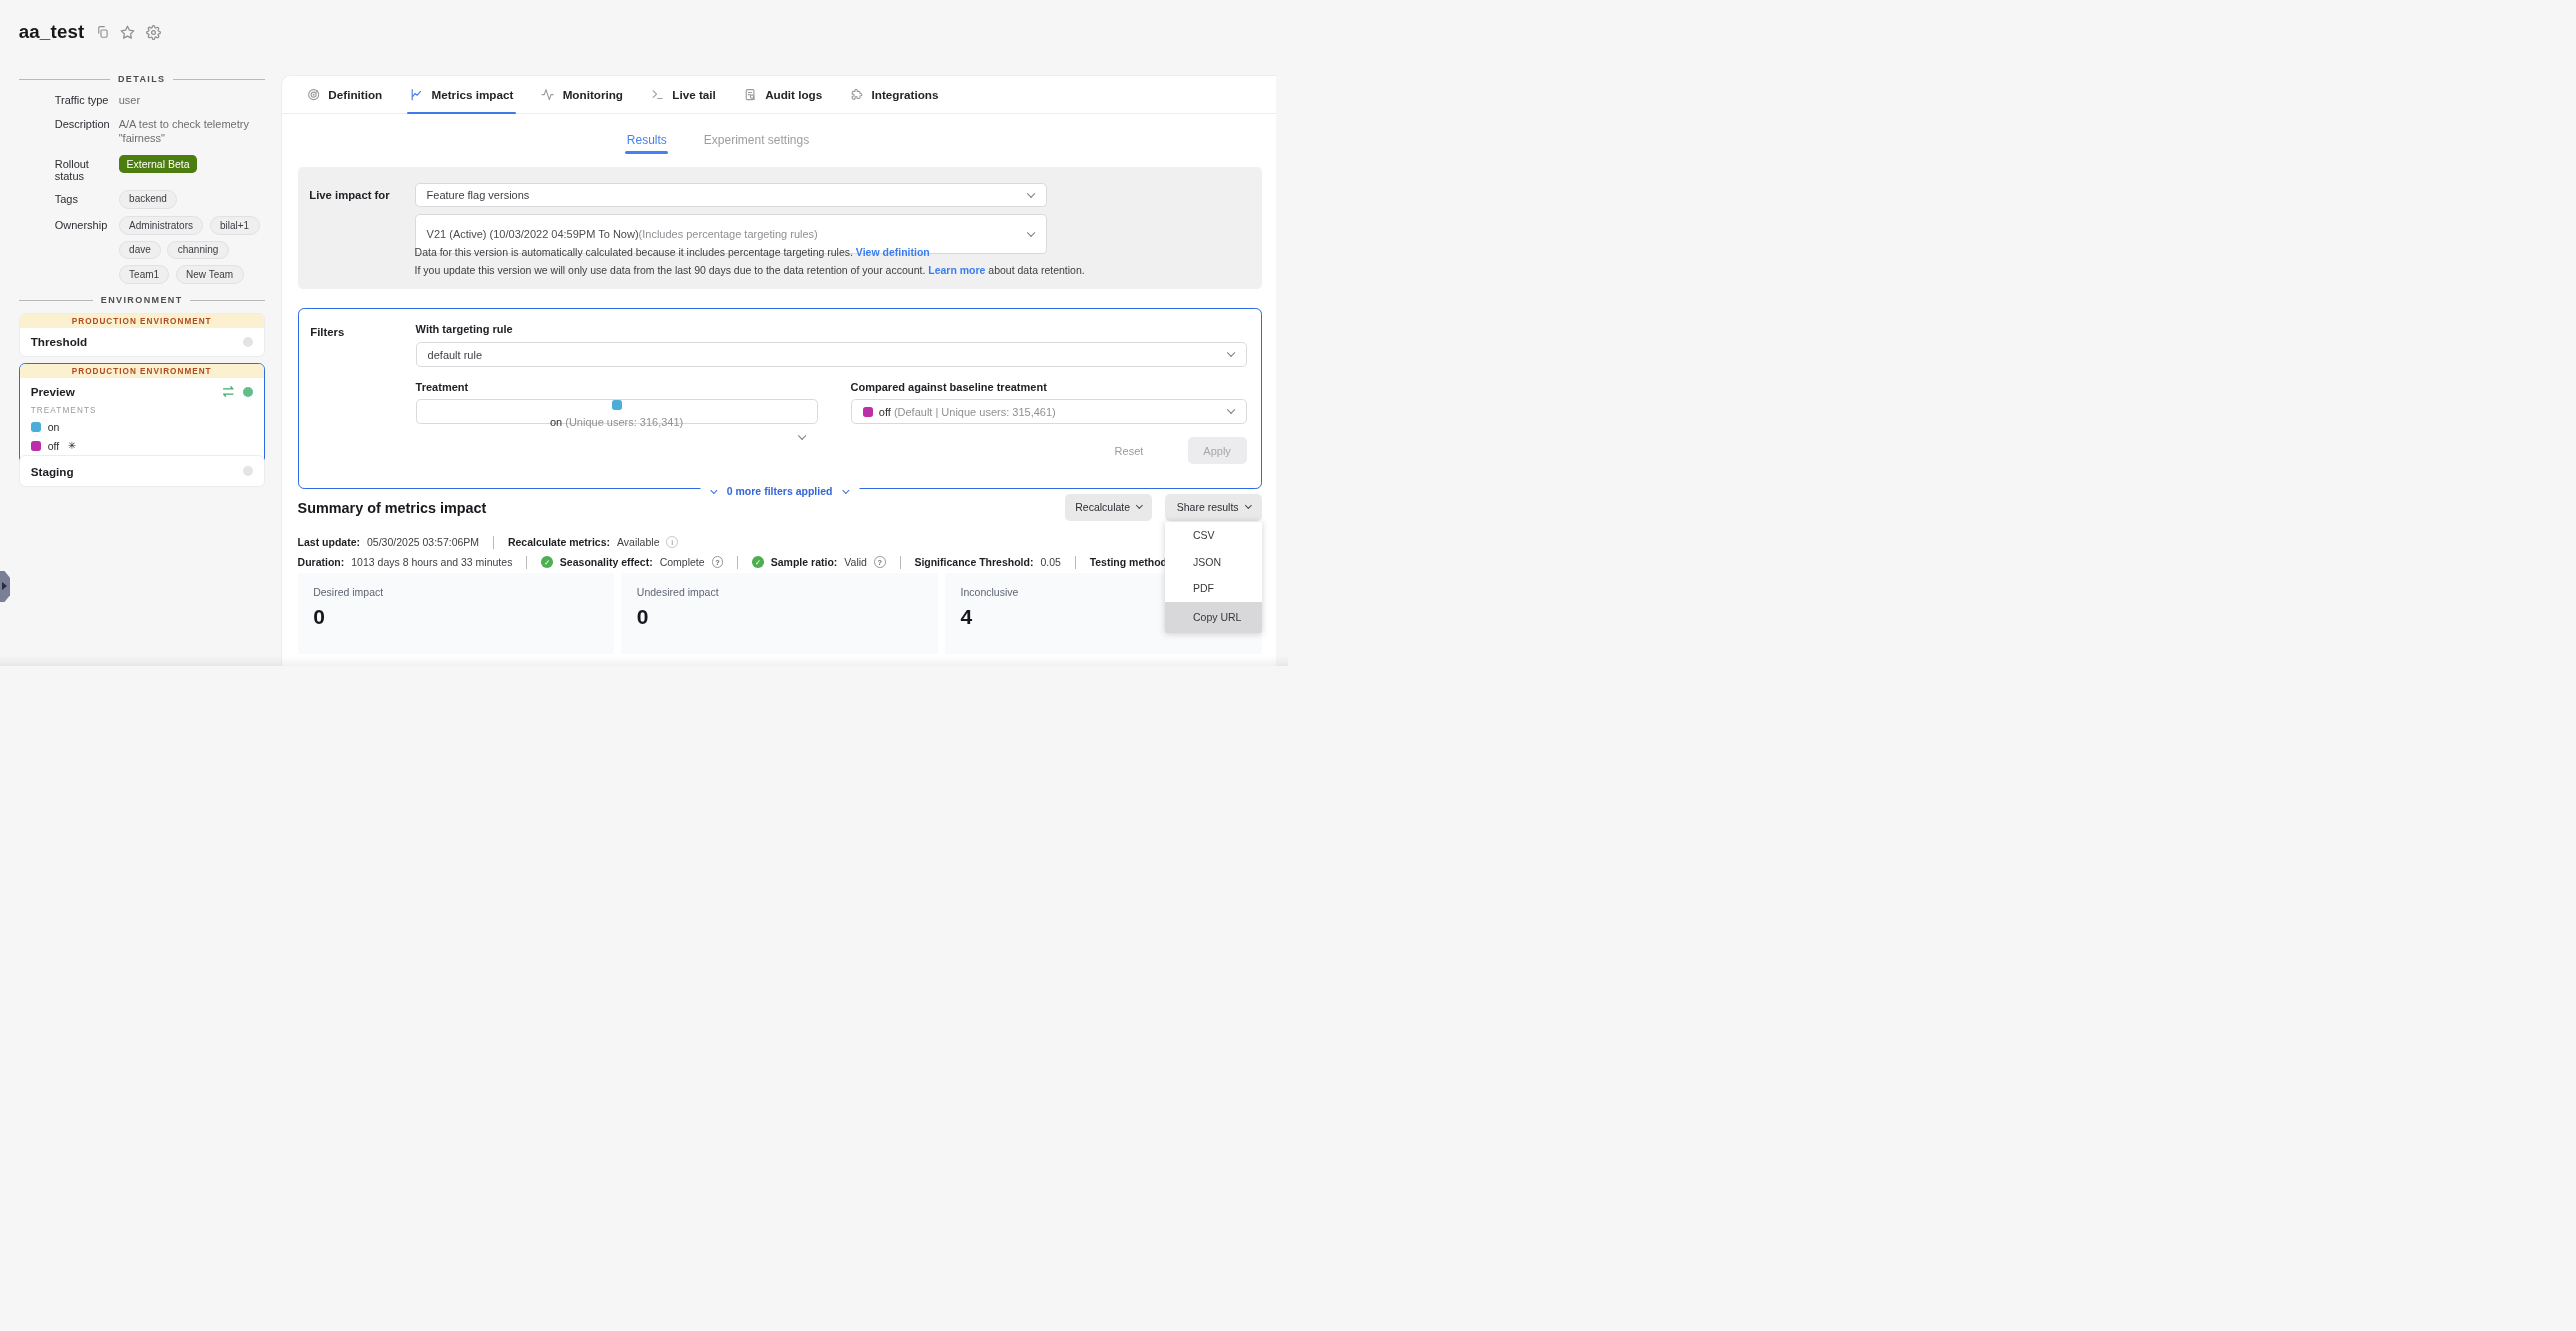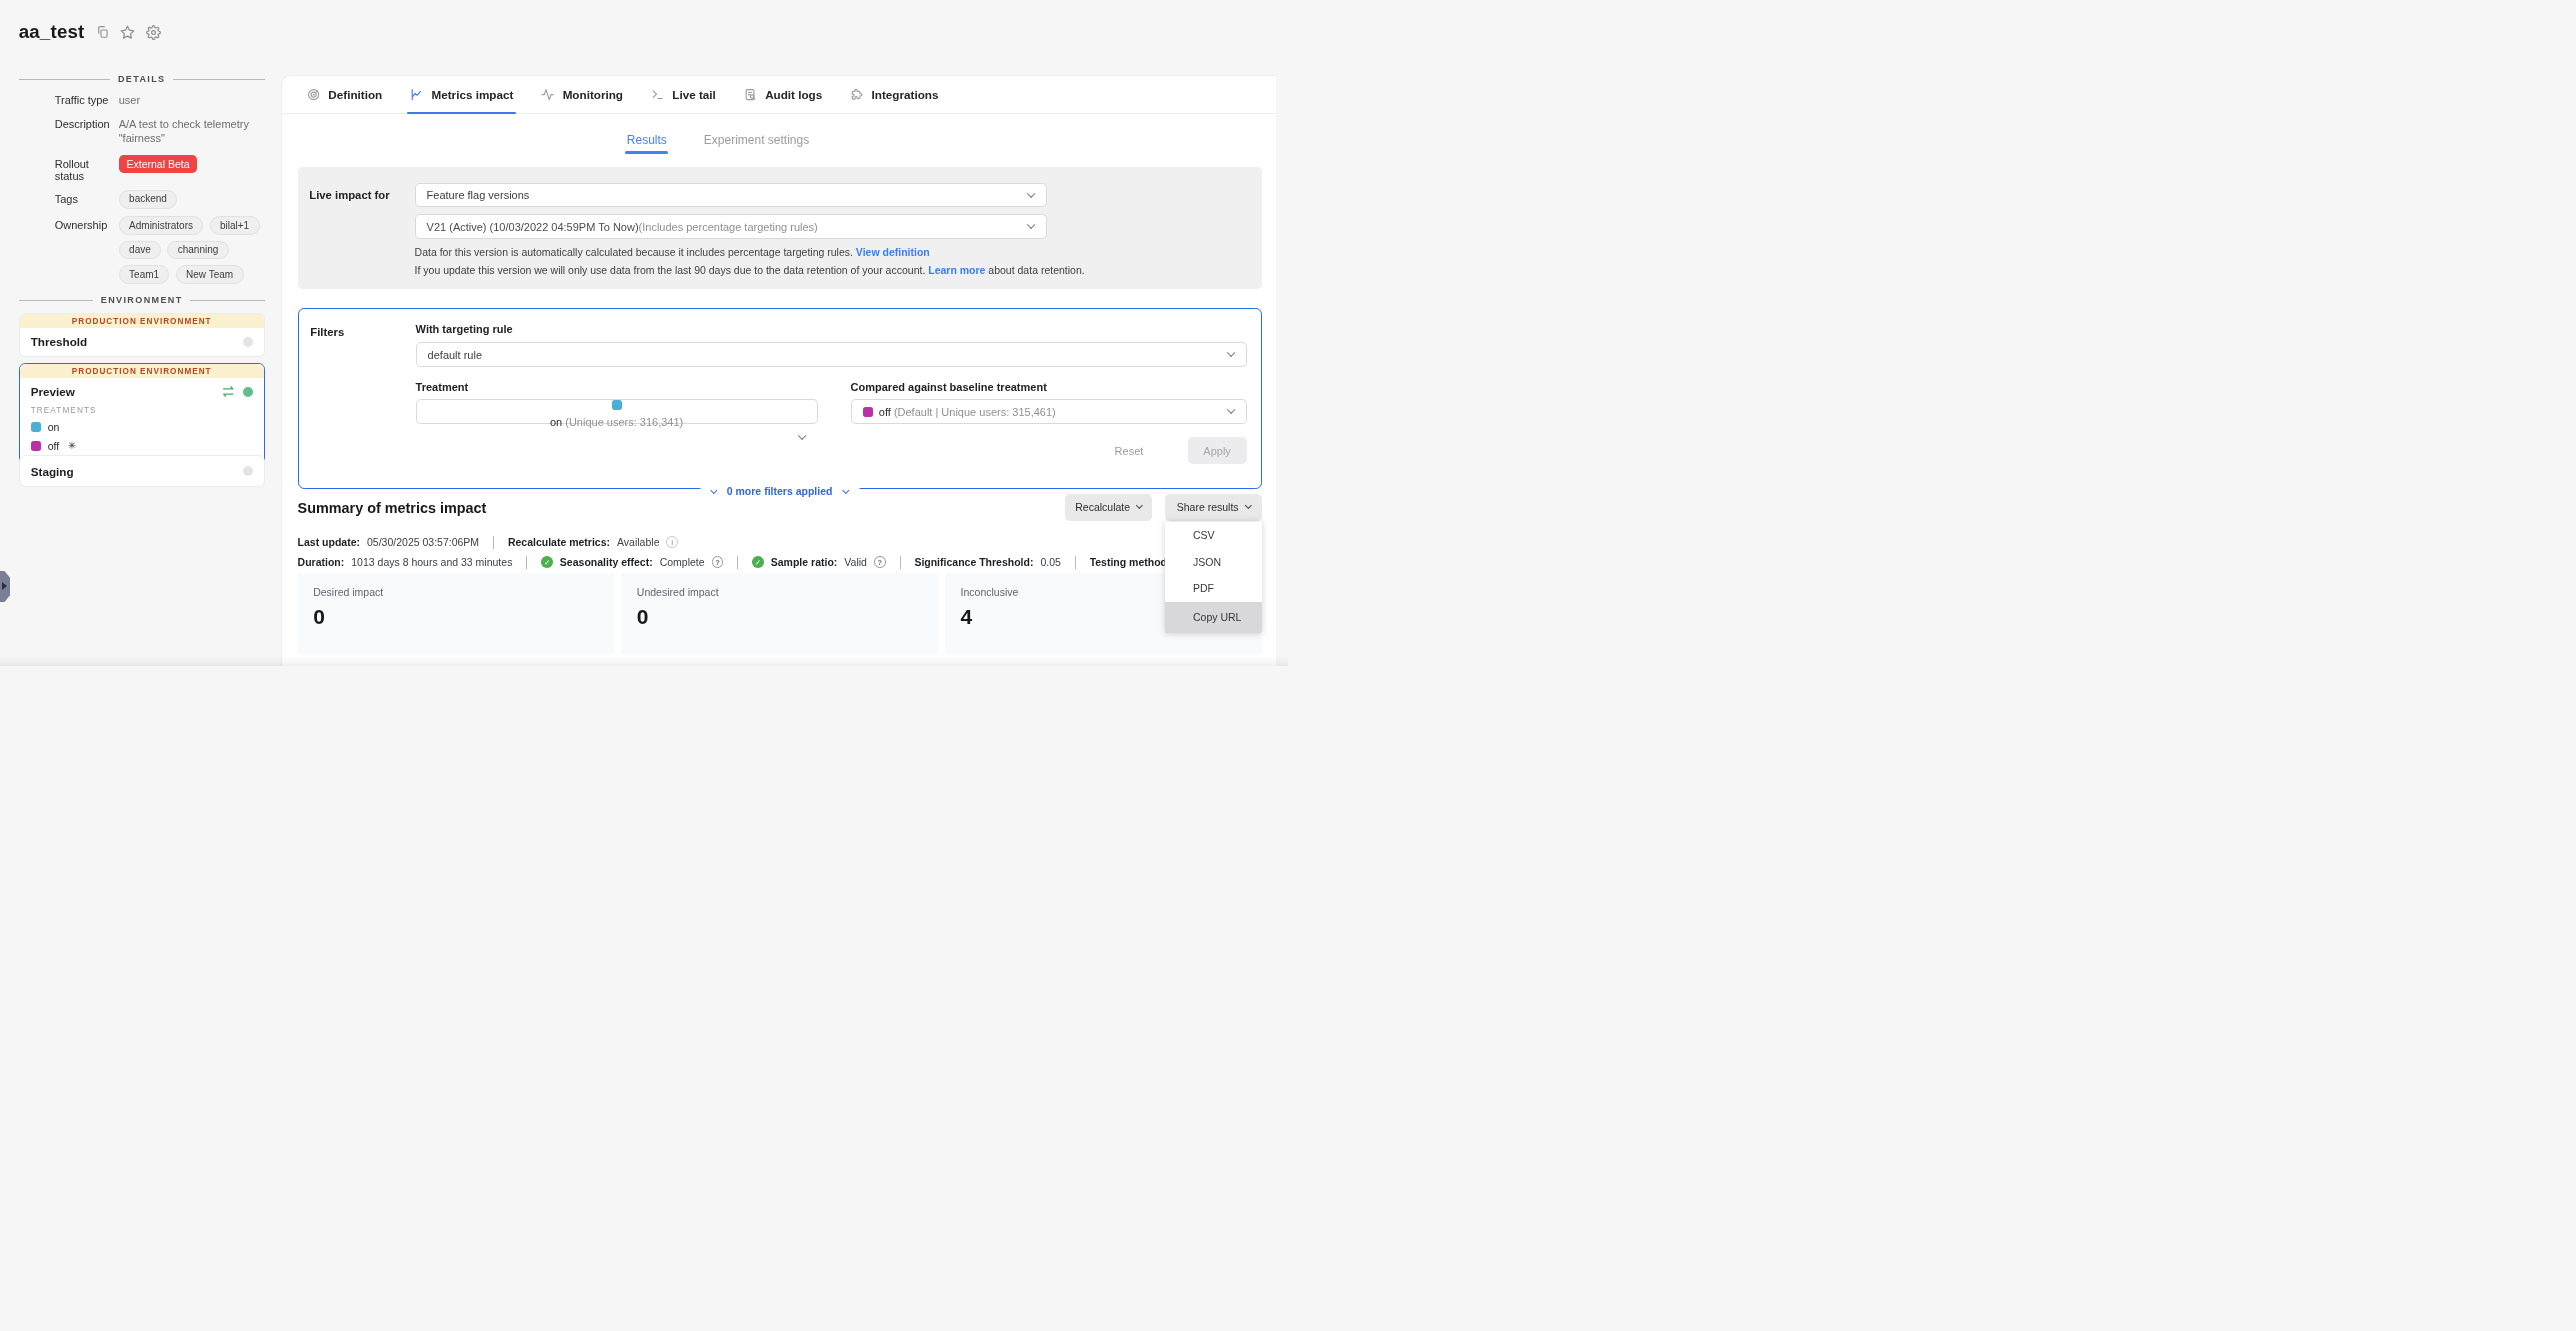--- a/index.html
+++ b/index.html
@@ -15,21 +15,21 @@
   .page-title { font-size:18.7px; font-weight:700; color:#16181c; letter-spacing:0.2px; }
   .title-icon { display:inline-flex; color:#8e8e90; cursor:pointer; }
   .sidebar { position:absolute; left:0; top:0; width:281px; height:666px; }
   .section-divider { position:absolute; left:18.7px; width:246px; display:flex; align-items:center; gap:7.8px;
        font-size:9px; font-weight:700; letter-spacing:1.4px; color:#4c4c4e; }
   .section-divider::before, .section-divider::after { content:""; flex:1; height:0.8px; background:#b9b9bb; }
   .details-grid { position:absolute; left:18.7px; top:94px; width:246px; font-size:11px; }
   .detail-row { display:flex; margin-bottom:10px;margin-left:36px; }
   .detail-label { width:64px; flex:none; color:#2b2d31; }
   .detail-value { color:#6d6e71; width:156px; line-height:1.25; }
-  .badge-blue { display:inline-block; background:#ef4444; color:#fff; font-size:10.5px;
+  .badge-blue { display:inline-block; background:#4d7c0f; color:#fff; font-size:10.5px;
        padding:2.3px 7.8px 3.1px; border-radius:4.7px; }
   .pill-wrap { display:flex; flex-wrap:wrap; gap:6.2px; width:156px; }
   .pill { background:#efeff0; border:0.8px solid #e1e1e3; border-radius:11px; padding:2.3px 9.4px 3.1px;
        font-size:10px; color:#3a3c40; white-space:nowrap; }
   .env-card { position:absolute; left:18.7px; width:246px; background:#fff; border-radius:6.2px;
        border:0.8px solid #ececee; overflow:hidden; }
   .env-card.selected { border:1.6px solid #2e6be0; }
   .env-banner { background:#fbf0d0; color:#b14a1f; font-size:8.2px; font-weight:700;
        letter-spacing:1px; text-align:center; padding:3.1px 0 2.3px; }
   .env-body { padding:7px 11px 7.8px; }
@@ -306,21 +306,21 @@
     <span class="subtab active">Results</span>
     <span class="subtab">Experiment settings</span>
   </div>
 
   <div class="content vi-panel">
     <span class="vi-label">Live impact for</span>
     <div class="select" style="left:117px; top:16.4px; width:632px; height:23.4px;">
       <span>Feature flag versions</span>
       <span class="chev"></span>
     </div>
-    <div class="select" style="left:117px; top:47px; width:632px; height:25px;">
+    <div class="select" style="left:117px; top:47px; width:632px; height:40px;">
       <span style="color:#4a4c50;">V21 (Active) (10/03/2022 04:59PM To Now) </span>
       <span class="muted">(Includes percentage targeting rules)</span>
       <span class="chev"></span>
     </div>
     <div class="vi-note" style="top:79px;">
       <span>Data for this version is automatically calculated because it includes percentage targeting rules. </span><a class="link">View definition</a>
     </div>
     <div class="vi-note" style="top:97px;">
       <span>If you update this version we will only use data from the last 90 days due to the data retention of your account. </span><a class="link">Learn more</a><span> about data retention.</span>
     </div>

